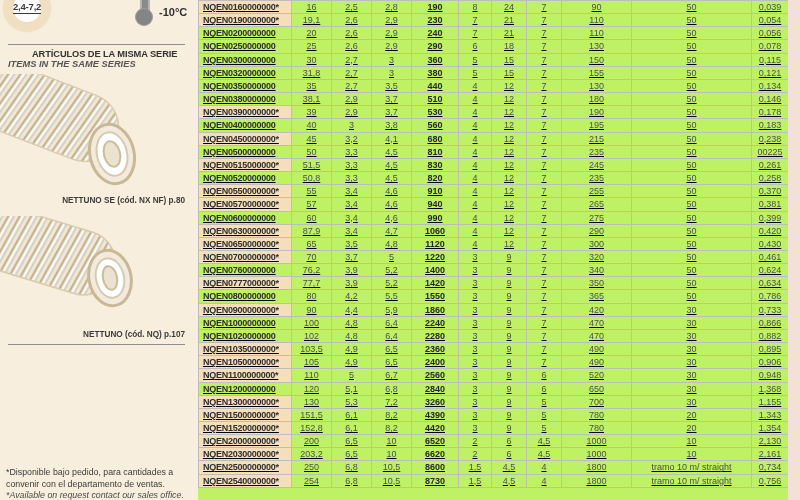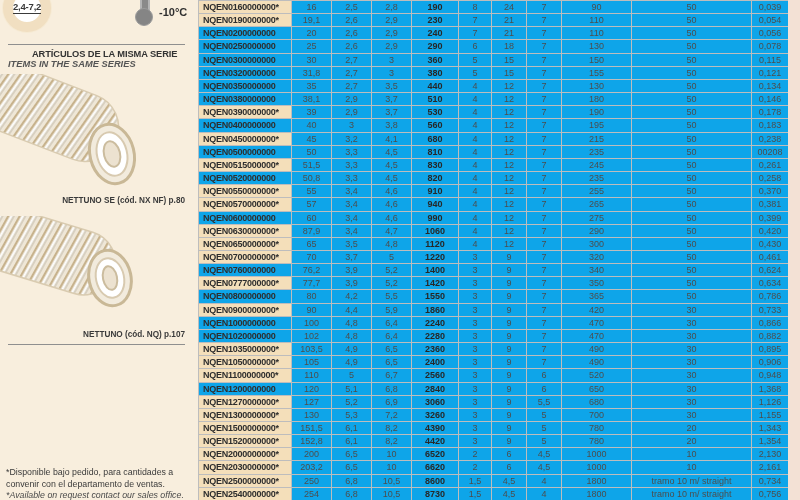--- a/index.html
+++ b/index.html
@@ -23,21 +23,21 @@
   .heading-es{position:absolute;left:8px;top:49px;font-size:9.3px;font-weight:bold;color:#333;letter-spacing:-0.1px;margin-left:24px;}
   .heading-en{position:absolute;left:8px;top:59px;font-size:9.3px;font-weight:bold;font-style:italic;color:#555;}
   .hose{position:absolute;left:0;width:150px;height:120px;}
   .hose1{top:74px;} .hose2{top:216px;height:115px;}
   .caption{position:absolute;right:13px;font-size:8.2px;font-weight:bold;color:#3a3a3a;white-space:nowrap;}
   .caption1{top:196px;} .caption2{top:330px;}
   .footnote{position:absolute;left:6px;top:467px;width:186px;font-size:8.8px;line-height:11.5px;color:#3a3a3a;}
   .footnote .en{font-style:italic;color:#4a4a4a;}
 
   
-  .table-area{width:590px;background:#0ea5e9;flex-shrink:0;}
+  .table-area{width:590px;background:#bef264;flex-shrink:0;text-decoration:underline;}
   table{border-collapse:collapse;table-layout:fixed;width:590px;}
   td{border:1px solid #bdbdbd;padding:0;font-size:9px;color:#4d4d4d;text-align:center;
     white-space:nowrap;overflow:hidden;height:12.15px;line-height:12.15px;}
   tr{height:13.158px;}
   td.code{text-align:left;padding-left:4px;font-weight:bold;font-size:9px;color:#2e2e2e;letter-spacing:-0.25px;}
   td.code.hl{background:#f4dfba;}
   td.wt{font-weight:bold;color:#272727;}
   .right-strip{width:12px;background:#f3e1d5;flex-shrink:0;}
 </style>
 </head>
@@ -276,21 +276,21 @@
             <td class="code">NQEN0500000000</td>
             <td>50</td>
             <td>3,3</td>
             <td>4,5</td>
             <td class="wt">810</td>
             <td>4</td>
             <td>12</td>
             <td>7</td>
             <td>235</td>
             <td>50</td>
-            <td>00208</td>
+            <td>00225</td>
           </tr>
           <tr>
             <td class="code hl">NQEN0515000000*</td>
             <td>51,5</td>
             <td>3,3</td>
             <td>4,5</td>
             <td class="wt">830</td>
             <td>4</td>
             <td>12</td>
             <td>7</td>
@@ -511,33 +511,20 @@
             <td>120</td>
             <td>5,1</td>
             <td>6,8</td>
             <td class="wt">2840</td>
             <td>3</td>
             <td>9</td>
             <td>6</td>
             <td>650</td>
             <td>30</td>
             <td>1,368</td>
-          </tr>
-          <tr>
-            <td class="code hl">NQEN1270000000*</td>
-            <td>127</td>
-            <td>5,2</td>
-            <td>6,9</td>
-            <td class="wt">3060</td>
-            <td>3</td>
-            <td>9</td>
-            <td>5,5</td>
-            <td>680</td>
-            <td>30</td>
-            <td>1,126</td>
           </tr>
           <tr>
             <td class="code hl">NQEN1300000000*</td>
             <td>130</td>
             <td>5,3</td>
             <td>7,2</td>
             <td class="wt">3260</td>
             <td>3</td>
             <td>9</td>
             <td>5</td>

